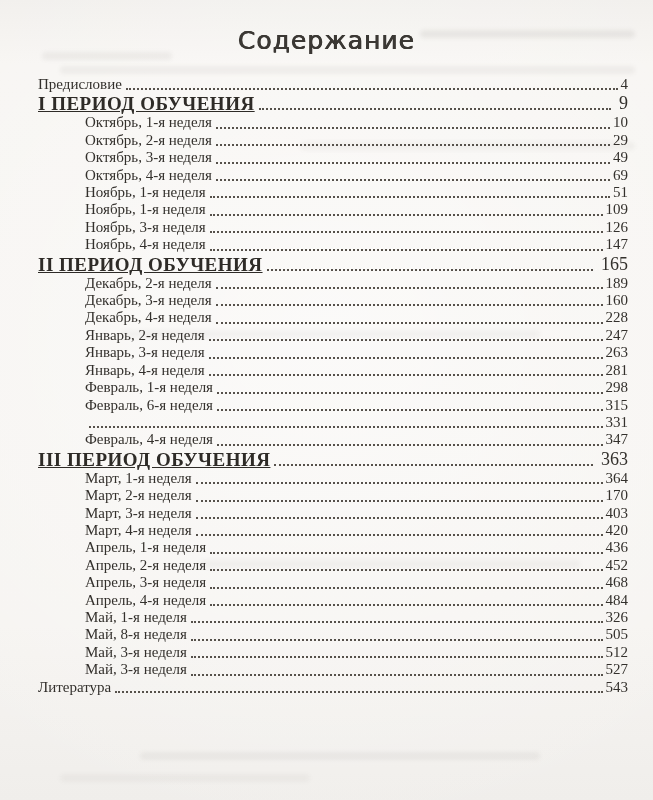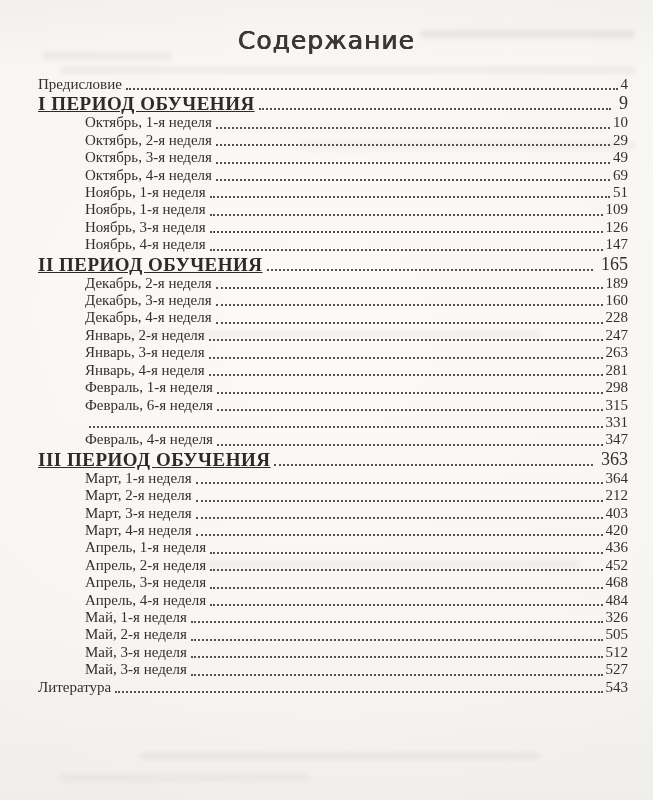--- a/index.html
+++ b/index.html
@@ -252,21 +252,21 @@
 
   <div class="toc-row level-sub">
     <span class="toc-label">Март, 1-я неделя</span>
     <span class="leader"></span>
     <span class="toc-page">364</span>
   </div>
 
   <div class="toc-row level-sub">
     <span class="toc-label">Март, 2-я неделя</span>
     <span class="leader"></span>
-    <span class="toc-page">212</span>
+    <span class="toc-page">170</span>
   </div>
 
   <div class="toc-row level-sub">
     <span class="toc-label">Март, 3-я неделя</span>
     <span class="leader"></span>
     <span class="toc-page">403</span>
   </div>
 
   <div class="toc-row level-sub">
     <span class="toc-label">Март, 4-я неделя</span>
@@ -298,21 +298,21 @@
     <span class="toc-page">484</span>
   </div>
 
   <div class="toc-row level-sub">
     <span class="toc-label">Май, 1-я неделя</span>
     <span class="leader"></span>
     <span class="toc-page">326</span>
   </div>
 
   <div class="toc-row level-sub">
-    <span class="toc-label">Май, 2-я неделя</span>
+    <span class="toc-label">Май, 8-я неделя</span>
     <span class="leader"></span>
     <span class="toc-page">505</span>
   </div>
 
   <div class="toc-row level-sub">
     <span class="toc-label">Май, 3-я неделя</span>
     <span class="leader"></span>
     <span class="toc-page">512</span>
   </div>
 

